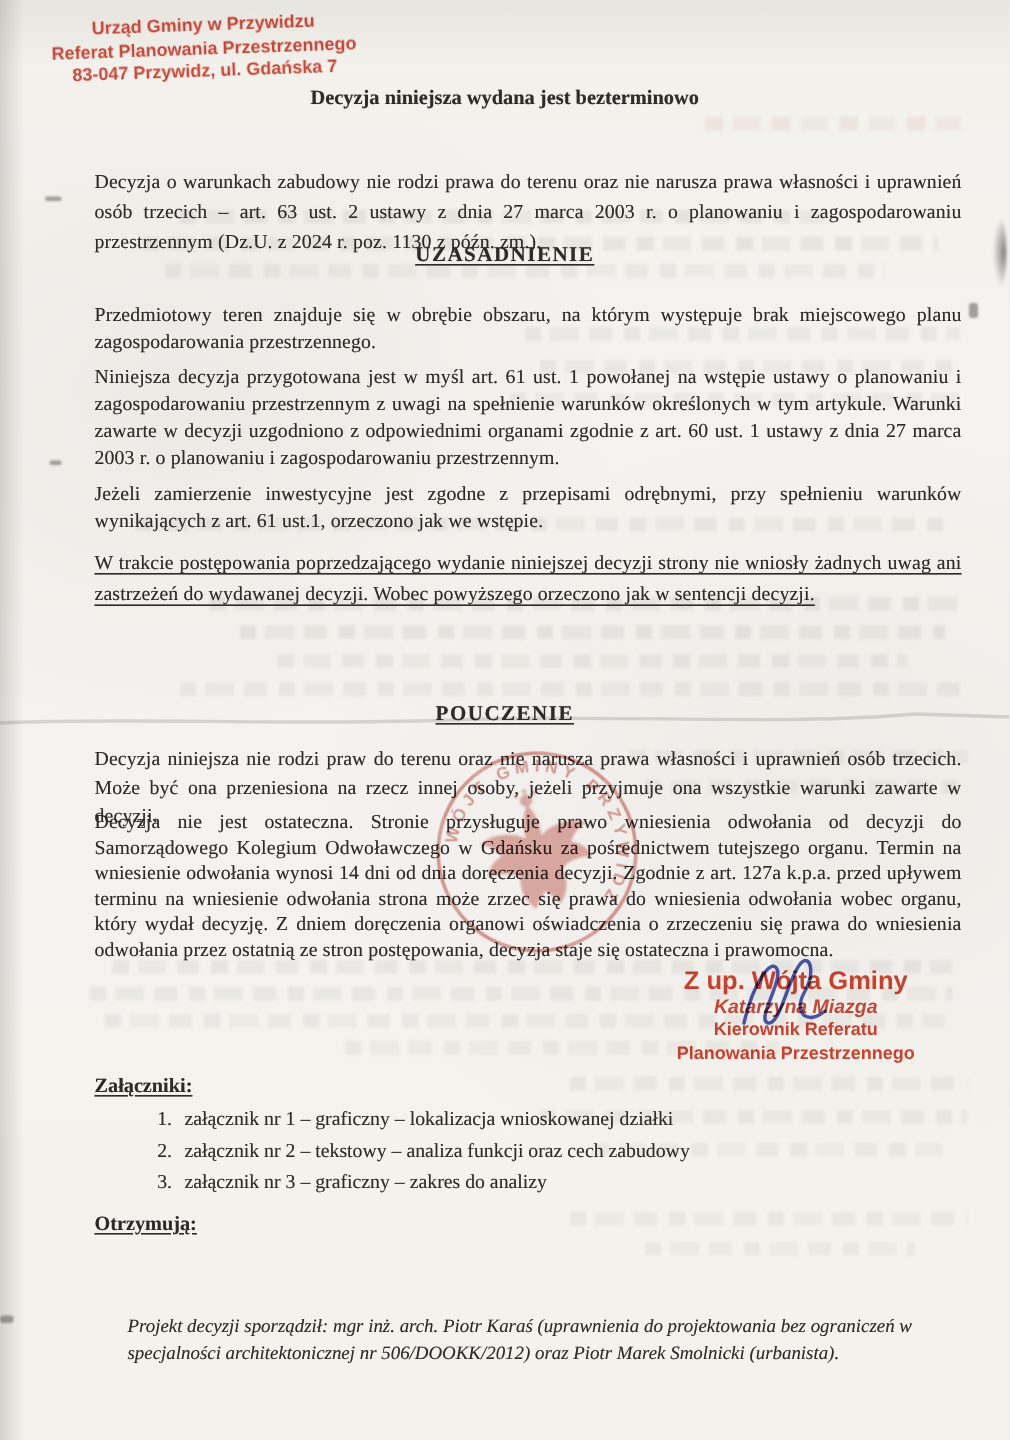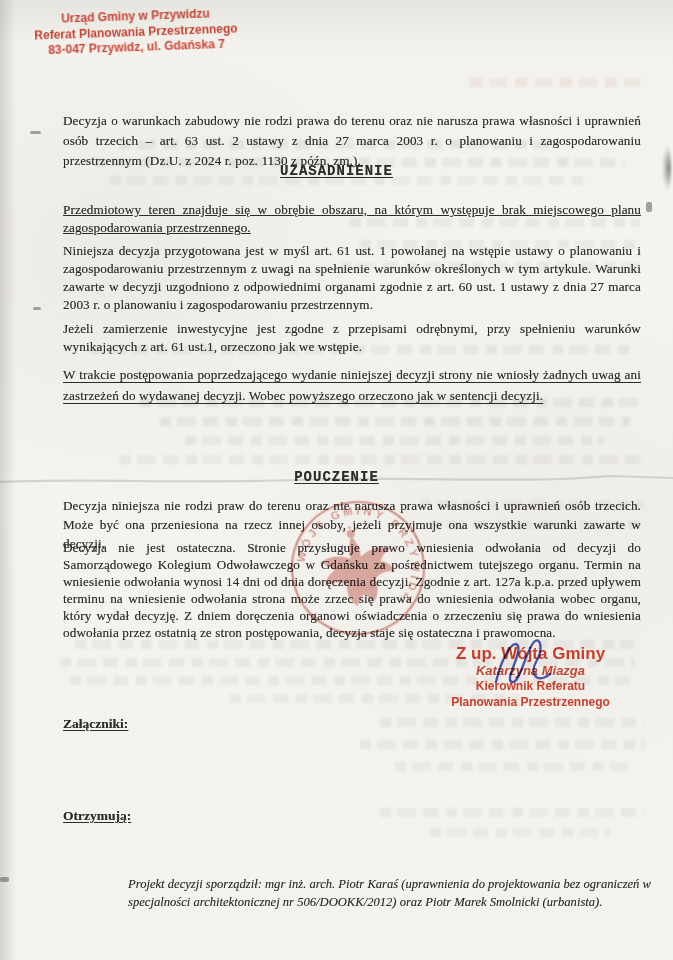--- a/index.html
+++ b/index.html
@@ -30,21 +30,21 @@
       rgba(112,110,105,.17) 17px 36px, transparent 36px 43px, rgba(112,110,105,.20) 43px 58px, transparent 58px 66px);}
   .bleed.pink{background:repeating-linear-gradient(90deg, rgba(205,125,115,.25) 0 12px, transparent 12px 19px,
       rgba(205,125,115,.18) 19px 37px, transparent 37px 45px);}
   
   .abs{position:absolute;z-index:2;}
   .body-par{left:63px;width:578px;font-size:13.2px;line-height:18px;text-align:justify;
     letter-spacing:.1px; text-shadow:0 0 .4px rgba(40,38,35,.45);}
   .tight{line-height:17px;}
   .center-head{left:0;width:673px;text-align:center;font-weight:bold;}
   .sec-title{font-size:14px;letter-spacing:1px;text-decoration:underline;text-underline-offset:2px;
-    text-shadow:0 0 .5px rgba(40,38,35,.5);font-family:Liberation Mono, monospace;}
+    text-shadow:0 0 .5px rgba(40,38,35,.5);}
   .underlined-par{text-decoration:underline;text-underline-offset:2.5px;}
   .list-head{left:63px;font-size:13.5px;font-weight:bold;text-decoration:underline;text-underline-offset:2px;
     text-shadow:0 0 .4px rgba(40,38,35,.45);}
   ol.doc-list{margin:0;padding-left:30px;font-size:13.2px;line-height:21px;
     text-shadow:0 0 .4px rgba(40,38,35,.4);}
   ol.doc-list li{padding-left:5px;}
   .footer-note{left:85px;width:540px;font-size:12.6px;line-height:17.5px;font-style:italic;
     text-shadow:0 0 .3px rgba(40,38,35,.4);}
   
   .stamp-top{
@@ -107,26 +107,27 @@
   <div class="bleed" style="left:395px;top:762px;width:240px;opacity:.38;"></div>
   <div class="bleed" style="left:380px;top:808px;width:265px;opacity:.4;"></div>
   <div class="bleed" style="left:430px;top:828px;width:180px;opacity:.36;"></div>
 
   <div class="abs stamp-top">
     <div>Urząd Gminy w Przywidzu</div>
     <div>Referat Planowania Przestrzennego</div>
     <div>83-047 Przywidz, ul. Gdańska 7</div>
   </div>
 
+  <div class="abs center-head" style="top:57px;font-size:13.6px;text-shadow:0 0 .5px rgba(40,38,35,.5);">Decyzja niniejsza wydana jest bezterminowo</div>
 
   <div class="abs body-par" style="top:111px;line-height:20px;">Decyzja o warunkach zabudowy nie rodzi prawa do terenu oraz nie narusza prawa własności i uprawnień osób trzecich – art. 63 ust. 2 ustawy z dnia 27 marca 2003 r. o planowaniu i zagospodarowaniu przestrzennym (Dz.U. z 2024 r. poz. 1130 z późn. zm.).</div>
 
   <div class="abs center-head sec-title" style="top:163px;">UZASADNIENIE</div>
 
-  <div class="abs body-par" style="top:201px;text-decoration:underline;">Przedmiotowy teren znajduje się w obrębie obszaru, na którym występuje brak miejscowego planu zagospodarowania przestrzennego.</div>
+  <div class="abs body-par" style="top:201px;">Przedmiotowy teren znajduje się w obrębie obszaru, na którym występuje brak miejscowego planu zagospodarowania przestrzennego.</div>
 
   <div class="abs body-par" style="top:242px;">Niniejsza decyzja przygotowana jest w myśl art. 61 ust. 1 powołanej na wstępie ustawy o planowaniu i zagospodarowaniu przestrzennym z uwagi na spełnienie warunków określonych w tym artykule. Warunki zawarte w decyzji uzgodniono z odpowiednimi organami zgodnie z art. 60 ust. 1 ustawy z dnia 27 marca 2003 r. o planowaniu i zagospodarowaniu przestrzennym.</div>
 
   <div class="abs body-par" style="top:320px;">Jeżeli zamierzenie inwestycyjne jest zgodne z przepisami odrębnymi, przy spełnieniu warunków wynikających z art. 61 ust.1, orzeczono jak we wstępie.</div>
 
   <div class="abs body-par underlined-par" style="top:364px;line-height:21px;">W trakcie postępowania poprzedzającego wydanie niniejszej decyzji strony nie wniosły żadnych uwag ani zastrzeżeń do wydawanej decyzji. Wobec powyższego orzeczono jak w sentencji decyzji.</div>
 
   <div class="abs body-par" style="top:496px;line-height:19px;">Decyzja niniejsza nie rodzi praw do terenu oraz nie narusza prawa własności i uprawnień osób trzecich. Może być ona przeniesiona na rzecz innej osoby, jeżeli przyjmuje ona wszystkie warunki zawarte w decyzji.</div>
 
   <div class="abs center-head sec-title" style="top:469px;">POUCZENIE</div>
@@ -156,18 +157,25 @@
     <div class="sig-name">Katarzyna Miazga</div>
     <div class="sig-role">Kierownik Referatu</div>
     <div class="sig-role">Planowania Przestrzennego</div>
   </div>
 
   <svg class="sig-scribble" width="74" height="62" viewBox="0 0 74 62" aria-hidden="true">
     <path d="M10,48 C16,22 28,4 32,12 C36,20 18,46 26,48 C34,50 40,16 48,8 C54,2 58,14 50,28 C43,41 52,50 64,40" fill="none" stroke="#2c3cb4" stroke-width="2.3" stroke-linecap="round" opacity=".85"></path>
   </svg>
 
   <div class="abs list-head" style="top:716px;">Załączniki:</div>
+  <div class="abs" style="left:88px;top:735px;width:560px;">
+    <ol class="doc-list">
+      <li>załącznik nr 1 – graficzny – lokalizacja wnioskowanej działki</li>
+      <li>załącznik nr 2 – tekstowy – analiza funkcji oraz cech zabudowy</li>
+      <li>załącznik nr 3 – graficzny – zakres do analizy</li>
+    </ol>
+  </div>
 
   <div class="abs list-head" style="top:808px;">Otrzymują:</div>
 
-  <div class="abs footer-note" style="top:876px;margin-left:43px;">Projekt decyzji sporządził: mgr inż. arch. Piotr Karaś (uprawnienia do projektowania bez ograniczeń w specjalności architektonicznej nr 506/DOOKK/2012) oraz Piotr Marek Smolnicki (urbanista).</div>
+  <div class="abs footer-note" style="top:876px;">Projekt decyzji sporządził: mgr inż. arch. Piotr Karaś (uprawnienia do projektowania bez ograniczeń w specjalności architektonicznej nr 506/DOOKK/2012) oraz Piotr Marek Smolnicki (urbanista).</div>
 
 </div>
 
 </body></html>

